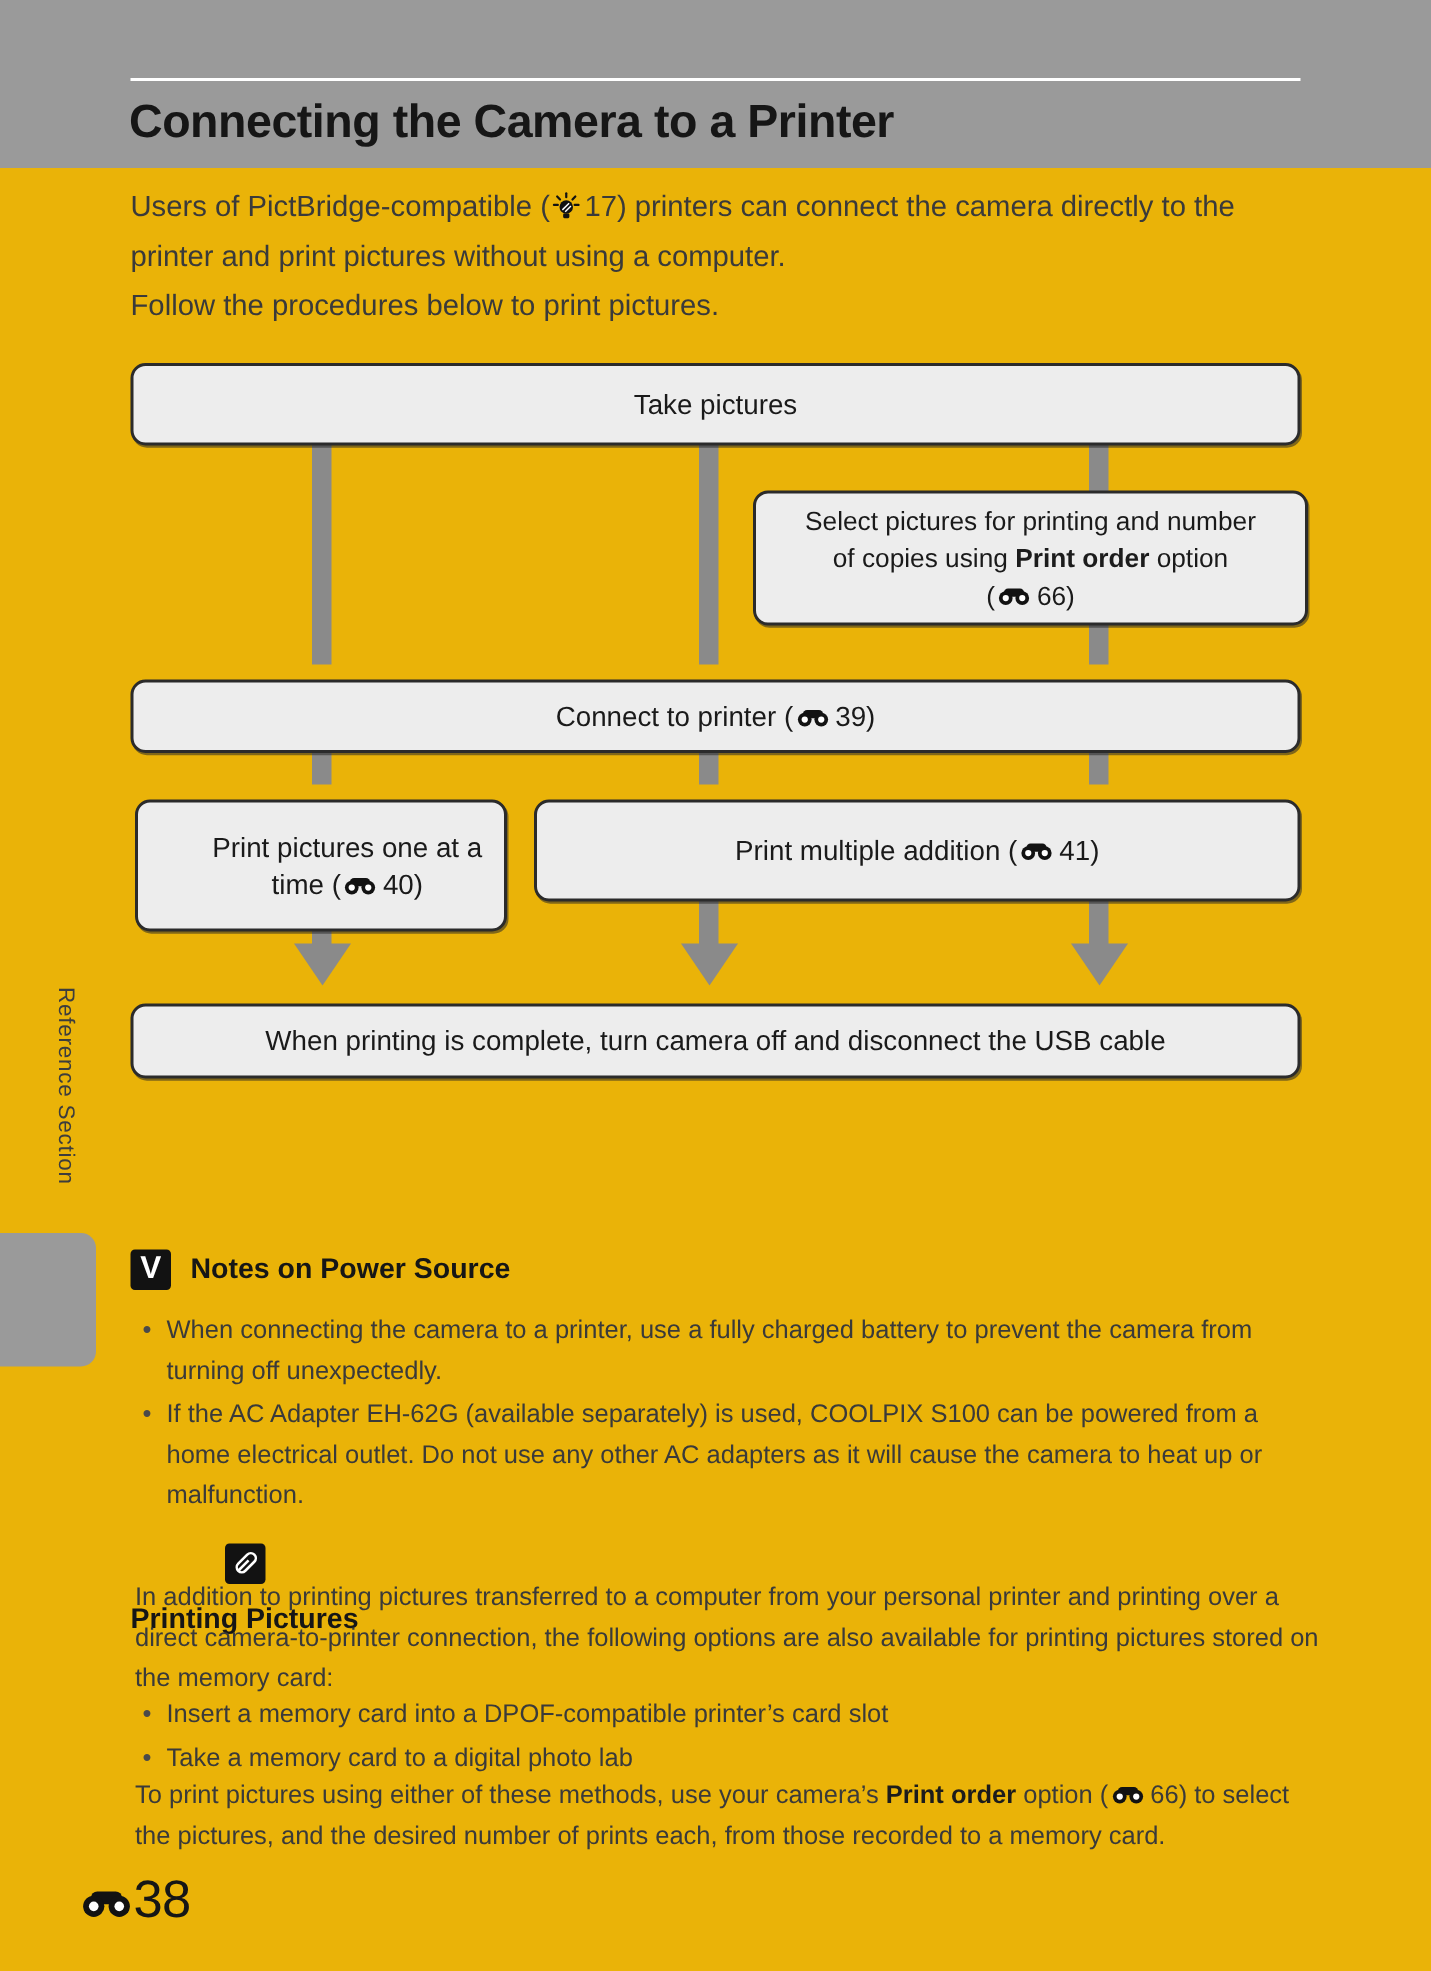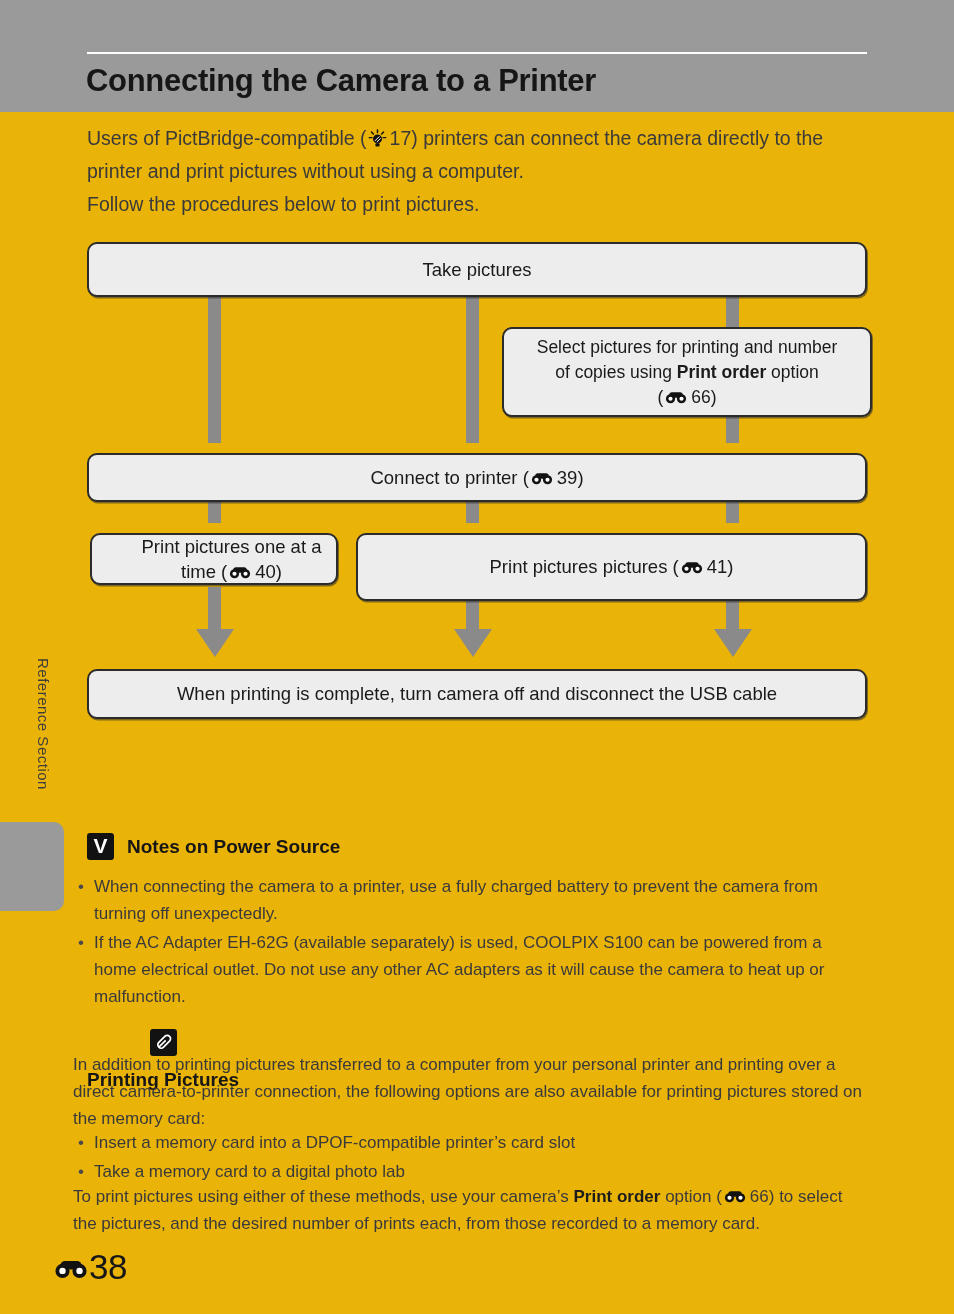--- a/index.html
+++ b/index.html
@@ -39,21 +39,21 @@
 
   
   .sidebar-label{position:absolute;left:35px;top:658px;writing-mode:vertical-rl;font-size:15px;letter-spacing:.5px;color:#3d3d3d;white-space:nowrap;}
   .sidebar-tab{position:absolute;left:0;top:822px;width:64px;height:89px;background:var(--sidebar-tab-gray);border-radius:0 10px 10px 0;}
 
   
   .section-heading{position:absolute;display:flex;align-items:center;gap:13px;}
   .icon-sq{width:27px;height:27px;background:var(--icon-black);border-radius:3px;display:flex;align-items:center;justify-content:center;flex:0 0 auto;}
   .icon-sq .glyph{color:#fff;font-weight:800;font-size:21px;line-height:1;transform:translateY(-1px);}
   .heading-label{font-size:19px;font-weight:bold;color:#161616;white-space:nowrap;}
-  .body-block{position:absolute;left:73px;width:790px;font-size:17px;line-height:27px;color:var(--text-color);}
+  .body-block{position:absolute;left:90px;width:790px;font-size:17px;line-height:27px;color:var(--text-color);}
   ul.plain{list-style:none;}
   ul.plain li{position:relative;padding-left:21px;margin-bottom:2px;}
   ul.plain li::before{content:"\2022";position:absolute;left:5px;color:#4a4a4a;}
 
   
   .footer-ref{position:absolute;left:54px;top:1247px;display:flex;align-items:center;}
   .footer-ref svg.binoc{width:34px;height:20px;margin:3px 1px 0 0;}
   .footer-num{font-size:35px;color:#161616;letter-spacing:-0.5px;}
 </style>
 </head>
@@ -117,35 +117,35 @@
   <div class="fbox" style="left:87px;top:441px;width:780px;height:49px;">
     <span><span>Connect to printer (</span><svg class="binoc" viewBox="0 0 36 20">
           <rect class="ink" x="7" y="1.5" width="22" height="9" rx="4.5"></rect>
           <circle class="ink" cx="9" cy="12" r="7.5"></circle>
           <circle class="ink" cx="27" cy="12" r="7.5"></circle>
           <circle cx="9" cy="12" r="3.4" fill="#fff"></circle>
           <circle cx="27" cy="12" r="3.4" fill="#fff"></circle>
         </svg><span>39</span><span>)</span></span>
   </div>
 
-  <div class="fbox two-line" style="left:90px;top:521px;width:248px;height:52px;padding-left:35px;">
+  <div class="fbox two-line" style="left:90px;top:521px;width:248px;height:88px;padding-left:35px;">
     <span>
       <span>Print pictures one at a</span><br>
       <span>time (</span><svg class="binoc" viewBox="0 0 36 20">
           <rect class="ink" x="7" y="1.5" width="22" height="9" rx="4.5"></rect>
           <circle class="ink" cx="9" cy="12" r="7.5"></circle>
           <circle class="ink" cx="27" cy="12" r="7.5"></circle>
           <circle cx="9" cy="12" r="3.4" fill="#fff"></circle>
           <circle cx="27" cy="12" r="3.4" fill="#fff"></circle>
         </svg><span>40</span><span>)</span>
     </span>
   </div>
 
   <div class="fbox" style="left:356px;top:521px;width:511px;height:68px;">
-    <span><span>Print pictures pictures (</span><svg class="binoc" viewBox="0 0 36 20">
+    <span><span>Print multiple addition (</span><svg class="binoc" viewBox="0 0 36 20">
           <rect class="ink" x="7" y="1.5" width="22" height="9" rx="4.5"></rect>
           <circle class="ink" cx="9" cy="12" r="7.5"></circle>
           <circle class="ink" cx="27" cy="12" r="7.5"></circle>
           <circle cx="9" cy="12" r="3.4" fill="#fff"></circle>
           <circle cx="27" cy="12" r="3.4" fill="#fff"></circle>
         </svg><span>41</span><span>)</span></span>
   </div>
 
   <div class="fbox" style="left:87px;top:657px;width:780px;height:50px;justify-content:center;">
     <span>When printing is complete, turn camera off and disconnect the USB cable</span>

